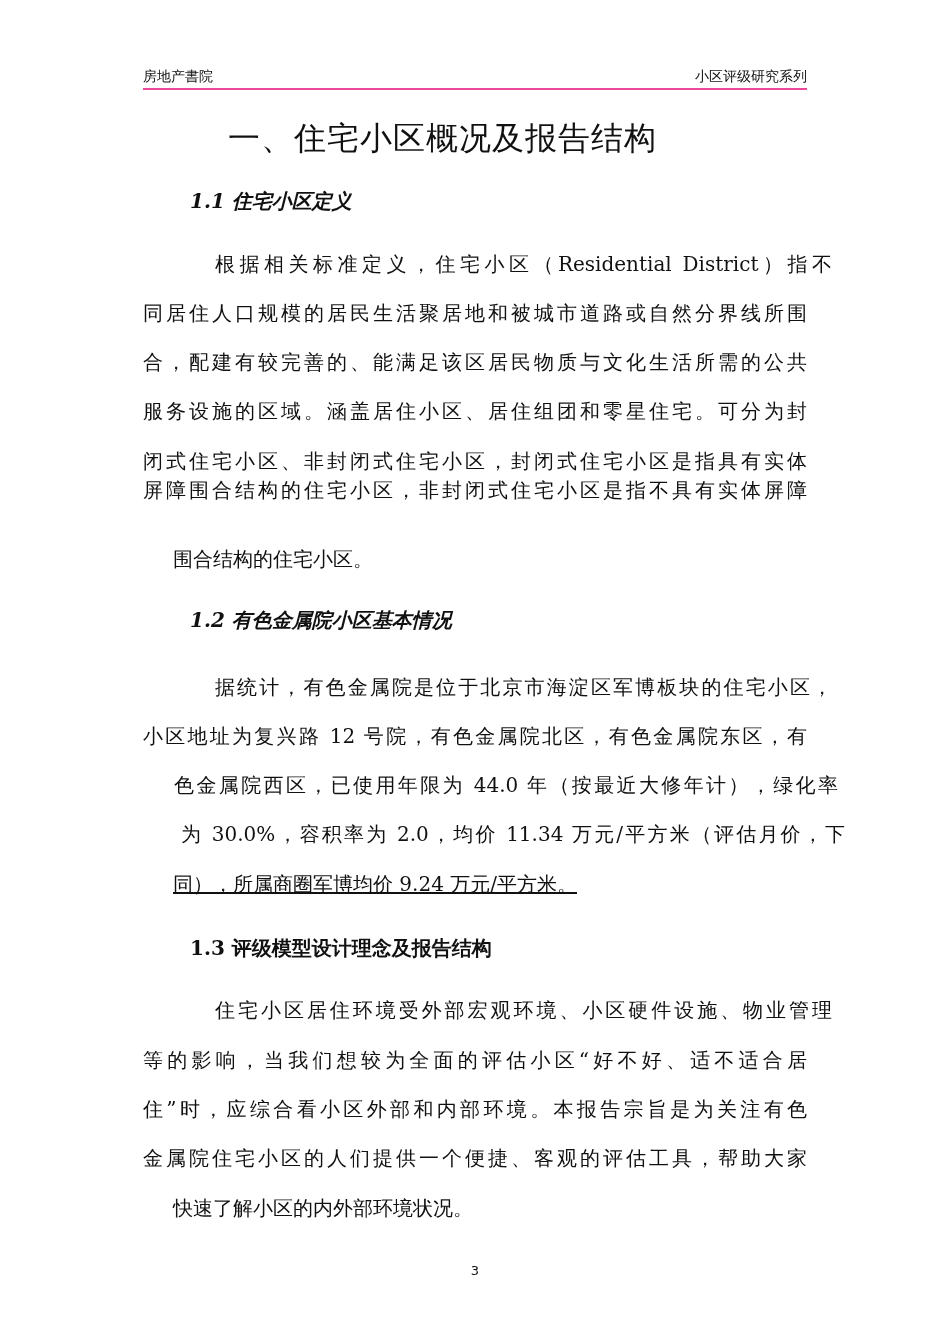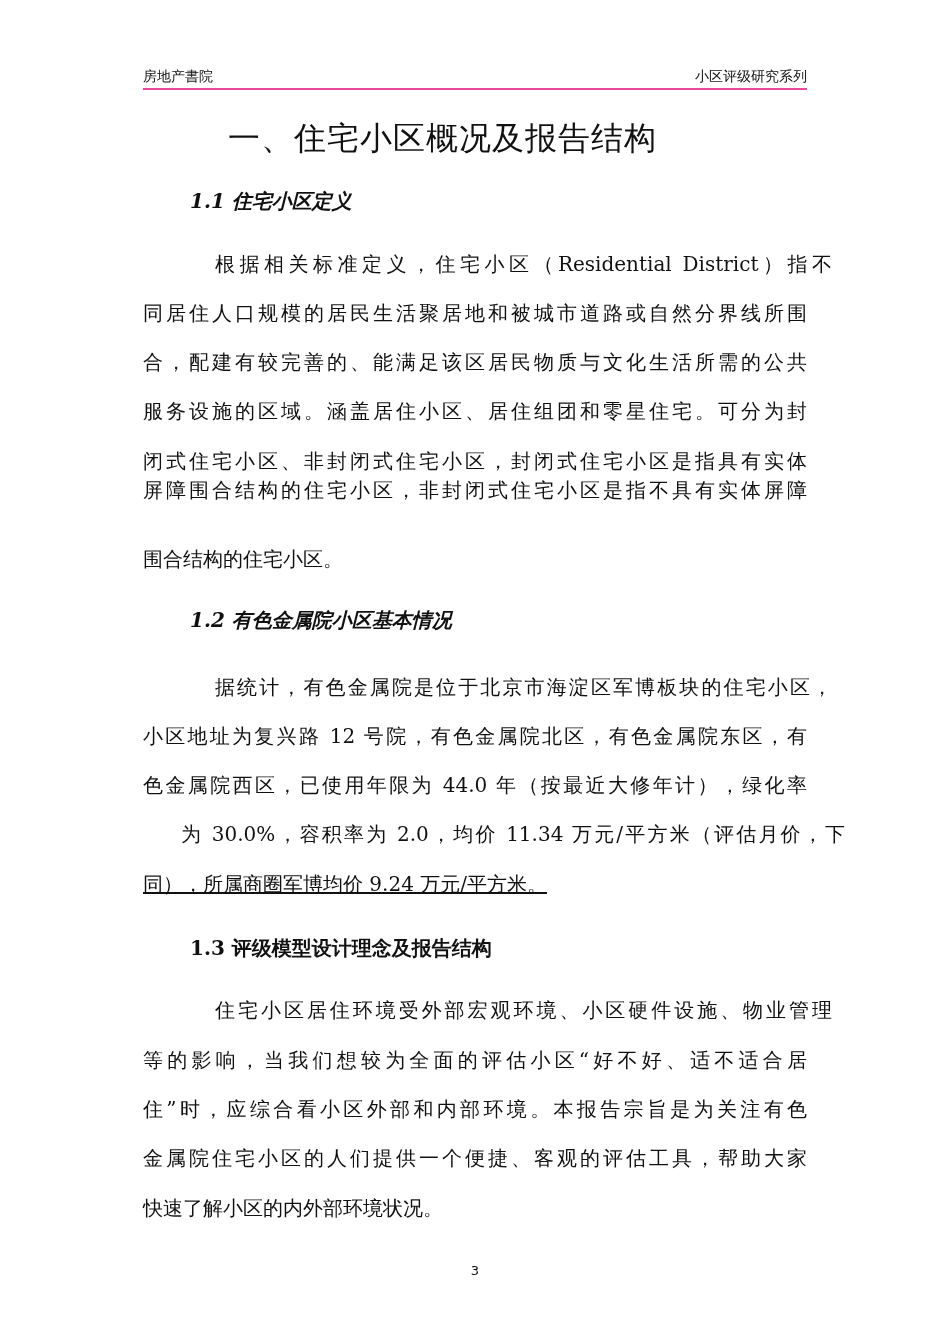--- a/index.html
+++ b/index.html
@@ -65,20 +65,21 @@
       text-align: justify;
       text-align-last: justify;
     }
     .line.indent {
       left: 190px;
       width: 617px;
       margin-left: 25px;
     }
     .line.last {
       text-align-last: left;
+      margin-left: 30px;
     }
     .page-number {
       position: absolute;
       left: 0;
       width: 950px;
       top: 1262px;
       text-align: center;
       font-family: "DejaVu Sans", "Liberation Sans", sans-serif;
       font-size: 13px;
       line-height: 18px;
@@ -99,21 +100,21 @@
 <div class="line" style="top:299px;">同居住人口规模的居民生活聚居地和被城市道路或自然分界线所围</div>
 <div class="line" style="top:348px;">合，配建有较完善的、能满足该区居民物质与文化生活所需的公共</div>
 <div class="line" style="top:397px;">服务设施的区域。涵盖居住小区、居住组团和零星住宅。可分为封</div>
 <div class="line" style="top:447px;">闭式住宅小区、非封闭式住宅小区，封闭式住宅小区是指具有实体</div>
 <div class="line" style="top:476px;">屏障围合结构的住宅小区，非封闭式住宅小区是指不具有实体屏障</div>
 <div class="line last" style="top:545px;">围合结构的住宅小区。</div>
 
 <div class="h2" style="top:605px;font-style:italic;">1.2 有色金属院小区基本情况</div>
 <div class="line indent" style="top:673px;">据统计，有色金属院是位于北京市海淀区军博板块的住宅小区，</div>
 <div class="line" style="top:722px;">小区地址为复兴路 12 号院，有色金属院北区，有色金属院东区，有</div>
-<div class="line" style="top:771px;">色金属院西区，已使用年限为 44.0 年（按最近大修年计），绿化率</div>
+<div class="line" style="top:771px;margin-left:31px;">色金属院西区，已使用年限为 44.0 年（按最近大修年计），绿化率</div>
 <div class="line" style="top:820px;margin-left:38px;">为 30.0%，容积率为 2.0，均价 11.34 万元/平方米（评估月价，下</div>
 <div class="line last" style="top:870px;text-decoration:underline;">同），所属商圈军博均价 9.24 万元/平方米。</div>
 
 <div class="h2" style="top:933px;text-align:center;">1.3 评级模型设计理念及报告结构</div>
 <div class="line indent" style="top:996px;">住宅小区居住环境受外部宏观环境、小区硬件设施、物业管理</div>
 <div class="line" style="top:1046px;">等的影响，当我们想较为全面的评估小区“好不好、适不适合居</div>
 <div class="line" style="top:1095px;">住”时，应综合看小区外部和内部环境。本报告宗旨是为关注有色</div>
 <div class="line" style="top:1144px;">金属院住宅小区的人们提供一个便捷、客观的评估工具，帮助大家</div>
 <div class="line last" style="top:1194px;">快速了解小区的内外部环境状况。</div>
 

